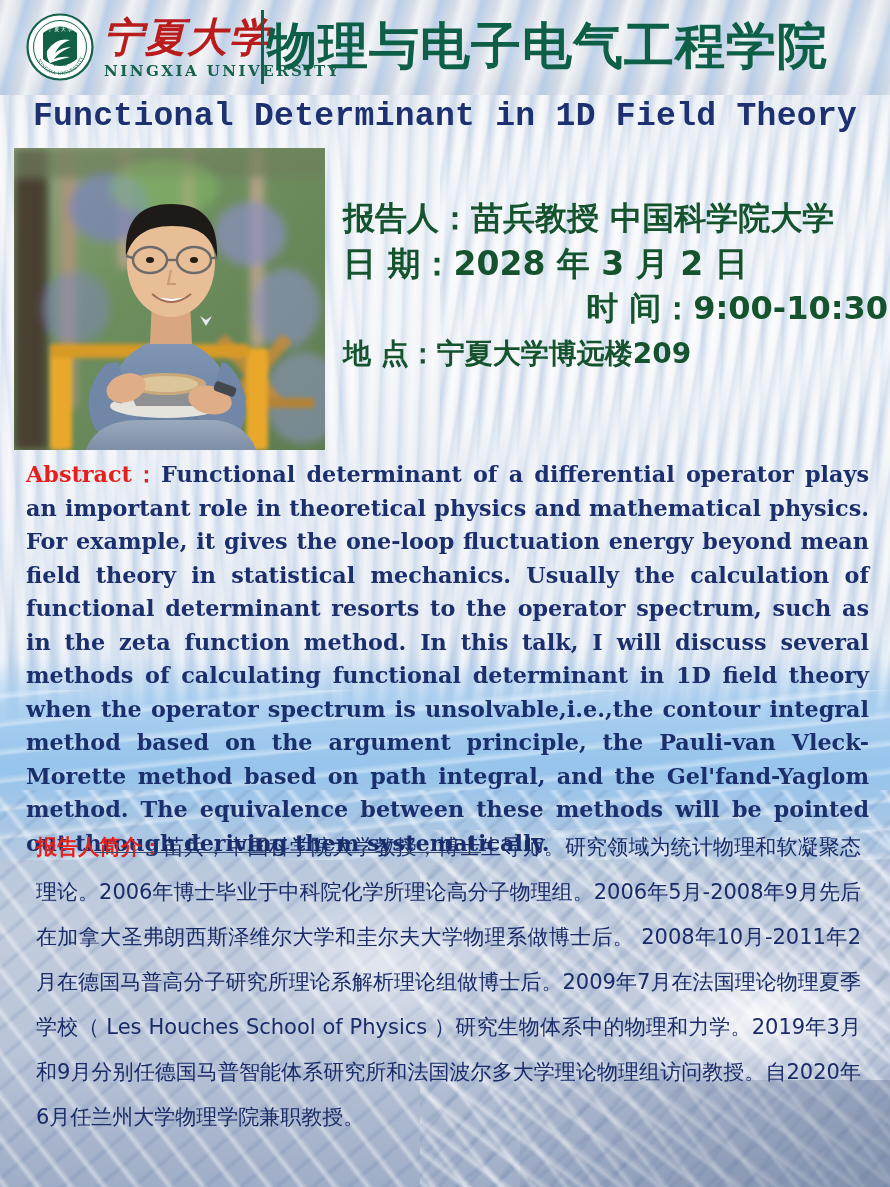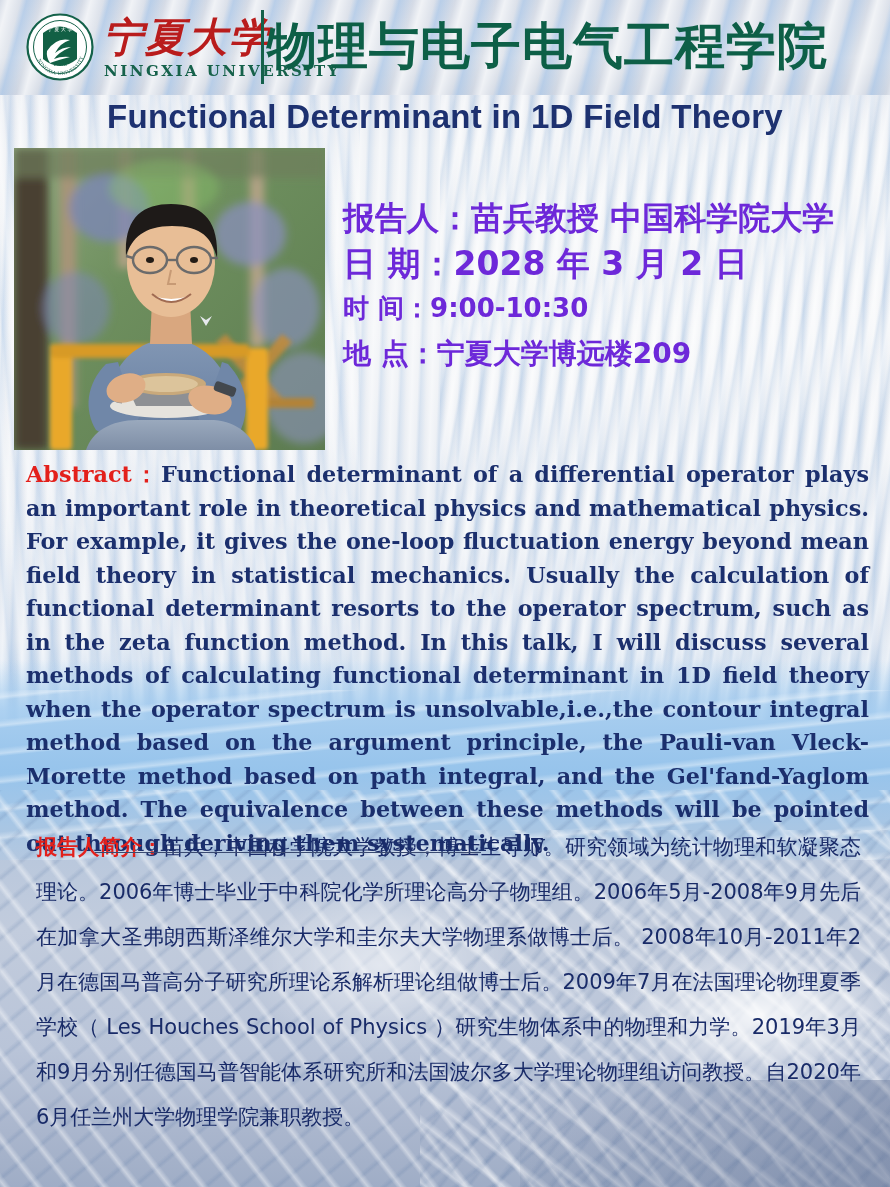--- a/index.html
+++ b/index.html
@@ -159,45 +159,45 @@
     position:absolute;left:104px;top:62px;
     font-size:15px;font-weight:bold;color:#16624b;
     font-family:"DejaVu Serif","Liberation Serif",serif;
     letter-spacing:2.5px;white-space:nowrap;
   }
 
   
   .title{
     position:absolute;left:0;top:98px;width:890px;
     text-align:center;
-    font-family:Liberation Sans, sans-serif;
+    font-family:Liberation Mono, monospace;
     font-weight:bold;font-size:33px;color:#1d3170;
     letter-spacing:.3px;
   }
 
   
   .photo{
     position:absolute;left:14px;top:148px;width:311px;height:302px;
     overflow:hidden;background:#6f7f63;
   }
   .photo svg{display:block;}
 
   
   .info{
     position:absolute;left:343px;top:196px;width:545px;
-    color:#6d28d9;
+    color:#14532d;
     font-family:"DejaVu Sans","Liberation Sans",sans-serif;
     font-weight:bold;font-size:33px;line-height:45px;
   }
   .info-row{white-space:nowrap;display:block;}
   .info-row .lbl{display:inline-block;}
   .info-row .val{display:inline-block;}
   .info-row.r1{font-size:32px;}
   .info-row.r2{font-size:33px;}
-  .info-row.r3{font-size:26px;}
+  .info-row.r3{font-size:32px;text-align:right;}
   .info-row.r4{font-size:28px;}
 
   
   .abstract{
     position:absolute;left:26px;top:458px;width:843px;
     font-family:"DejaVu Serif","Liberation Serif",serif;
     font-weight:bold;font-size:22.3px;line-height:33.5px;
     color:#1b2f6d;text-align:justify;
     text-justify:inter-word;
   }

